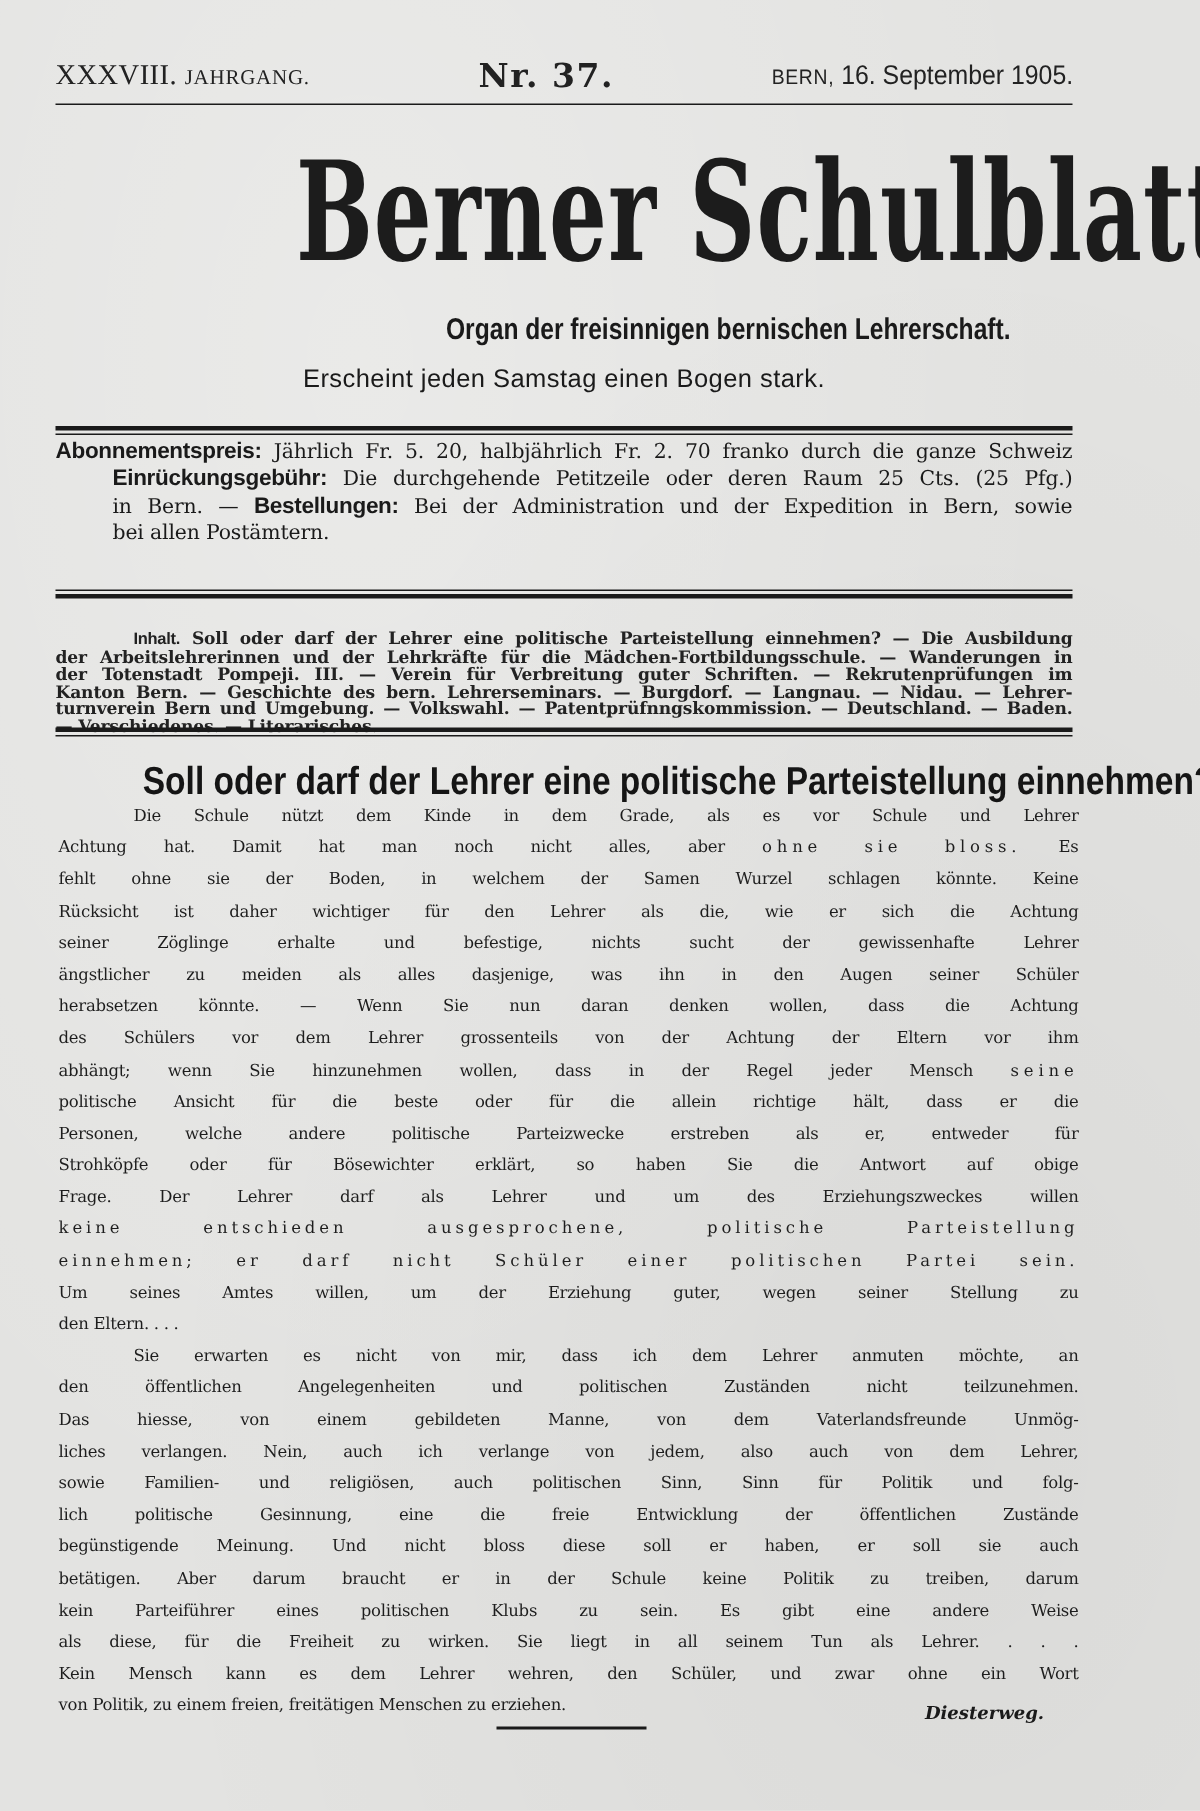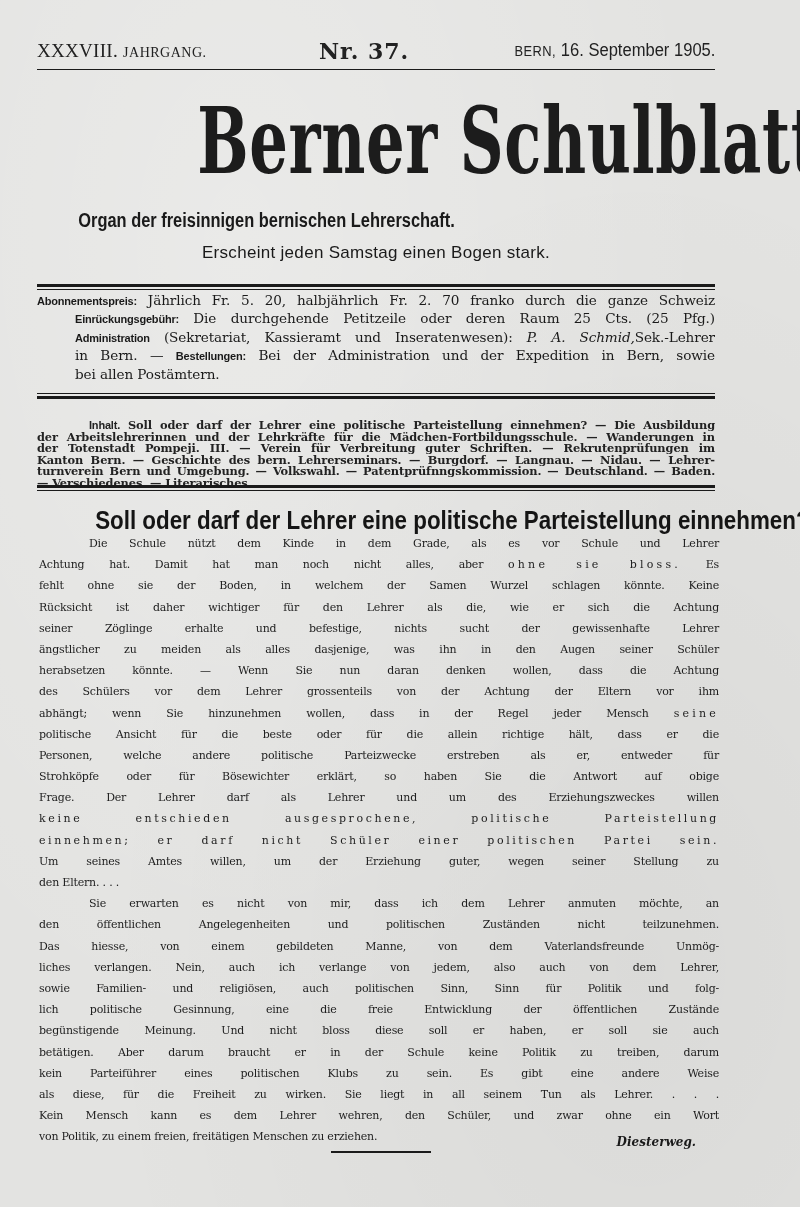--- a/index.html
+++ b/index.html
@@ -40,39 +40,39 @@
     }
     .masthead .title {
       display: inline-block;
       font-family: "DejaVu Serif", serif; font-weight: bold;
       font-size: 92px; line-height: 110px; letter-spacing: 1px;
       color: #1c1c1c;
       transform: scaleX(0.66); transform-origin: center;
       white-space: nowrap;
     }
     .organ {
-      position: absolute; left: 37px; width: 678px; top: 209px; text-align: left;
+      position: absolute; left: 37px; width: 678px; top: 209px; text-align: right;
       font-family: "Liberation Sans", sans-serif; font-weight: bold; font-size: 20px;
     }
     .organ span { display: inline-block; transform: scaleX(0.82); transform-origin: center; white-space: nowrap; }
     .erscheint {
       position: absolute; left: 37px; width: 678px; top: 243px; text-align: center;
       font-family: Liberation Sans, sans-serif; font-size: 17px; letter-spacing: 0.3px;
     }
 
     
     .abo {
       position: absolute; left: 37px; width: 678px; top: 292px;
       font-family: "DejaVu Serif", serif; font-size: 13.6px; line-height: 17.4px;
       letter-spacing: -0.1px;
     }
     .abo .line { white-space: nowrap; text-align: justify; text-align-last: justify; }
     .abo .indent { padding-left: 38px; }
     .abo .last { text-align-last: left; }
-    .lbl { font-family: "Liberation Sans", sans-serif; font-weight: bold; font-size: 11px; letter-spacing: -0.2px; }
+    .lbl { font-family: "Liberation Sans", sans-serif; font-weight: bold; font-size: 15px; letter-spacing: -0.2px; }
     .abo .it { font-style: italic; }
 
     
     .inhalt {
       position: absolute; left: 37px; width: 678px; top: 420px;
       font-family: "DejaVu Serif", serif; font-weight: bold; font-size: 11.4px; line-height: 11.5px;
       letter-spacing: -0.1px; color: #222;
     }
     .inhalt .line { white-space: nowrap; text-align: justify; text-align-last: justify; }
     .inhalt .first { padding-left: 52px; }
@@ -125,25 +125,20 @@
   <div class="abo">
     <div class="line">
       <span class="lbl">Abonnementspreis:</span>
       <span>Jährlich Fr. 5. 20, halbjährlich Fr. 2. 70 franko durch die ganze Schweiz</span>
     </div>
     <div class="line indent">
       <span class="lbl">Einrückungsgebühr:</span>
       <span>Die durchgehende Petitzeile oder deren Raum 25 Cts. (25 Pfg.)</span>
     </div>
     <div class="line indent">
-      <span class="lbl">Administration</span>
-      <span>(Sekretariat, Kassieramt und Inseratenwesen):</span>
-      <span class="it">P. A. Schmid,</span><span>Sek.-Lehrer</span>
-    </div>
-    <div class="line indent">
       <span>in Bern. —</span>
       <span class="lbl">Bestellungen:</span>
       <span>Bei der Administration und der Expedition in Bern, sowie</span>
     </div>
     <div class="line indent last">bei allen Postämtern.</div>
   </div>
 
   <div class="rule rule-thin" style="top:393px;"></div>
   <div class="rule rule-thick" style="top:396px;"></div>
 

